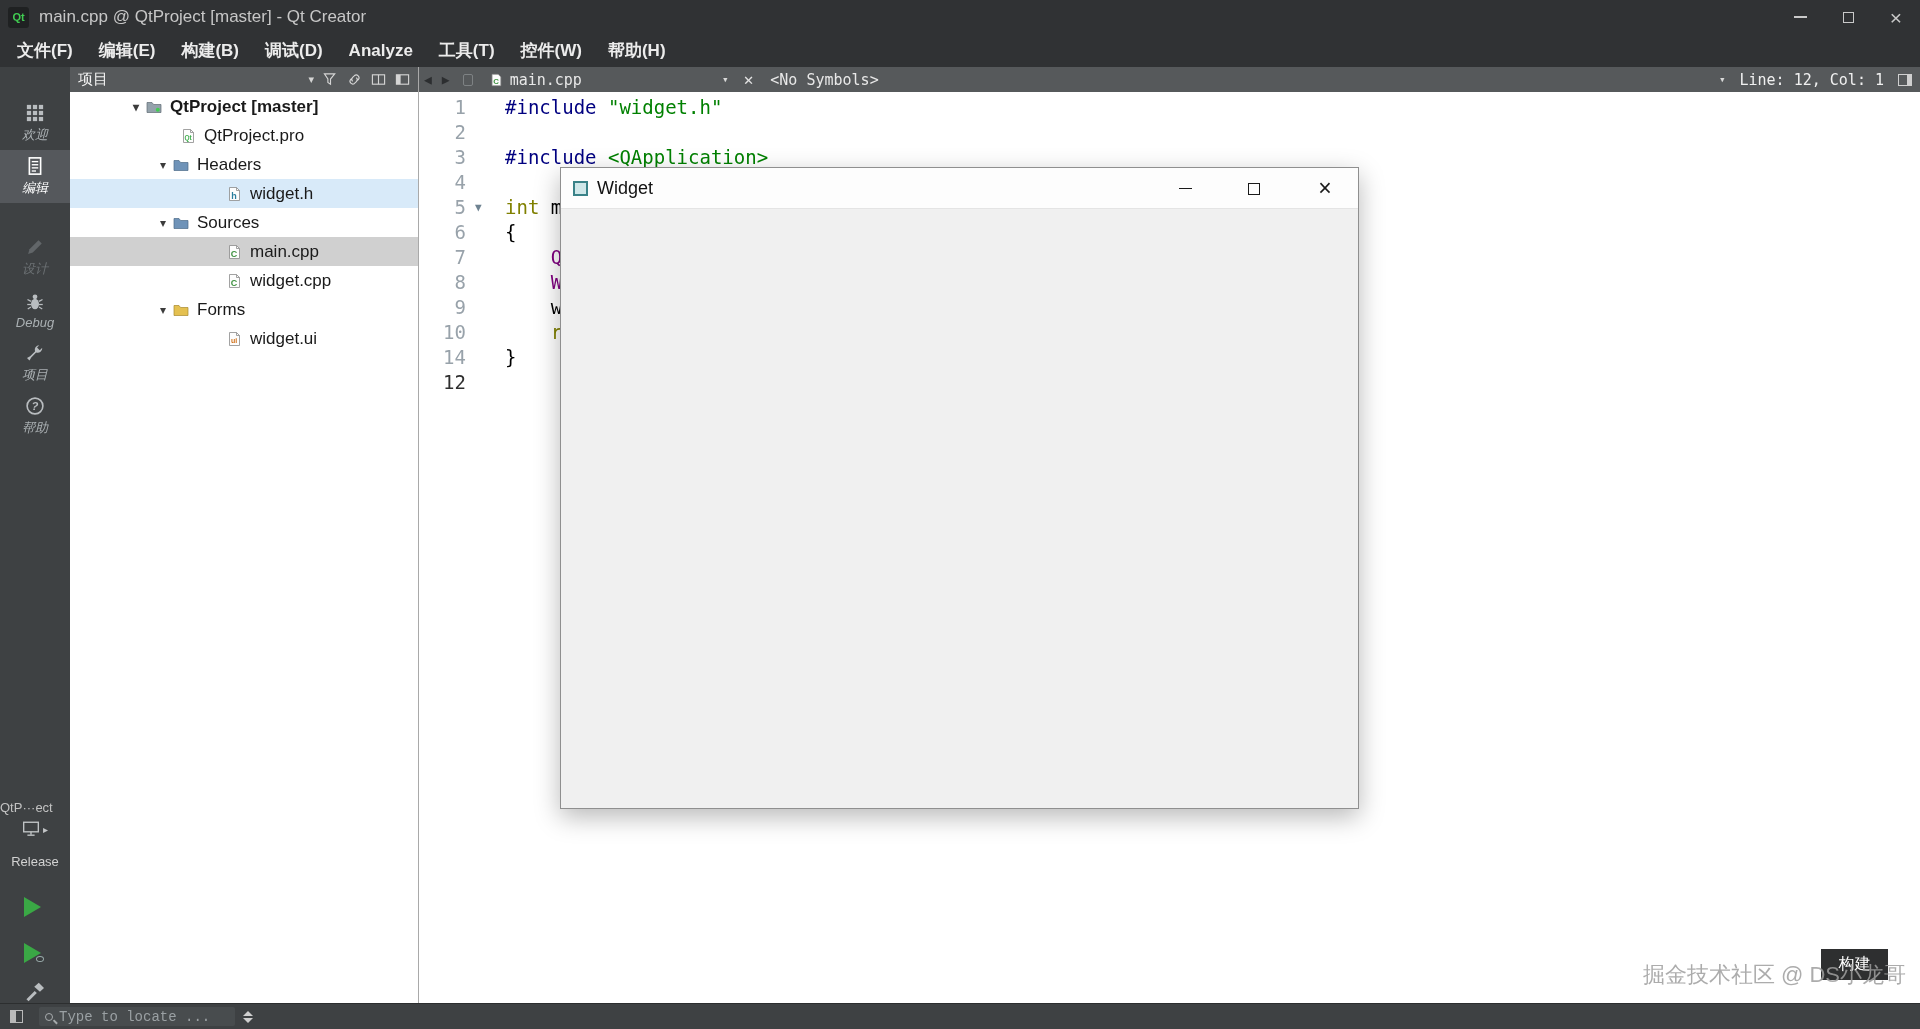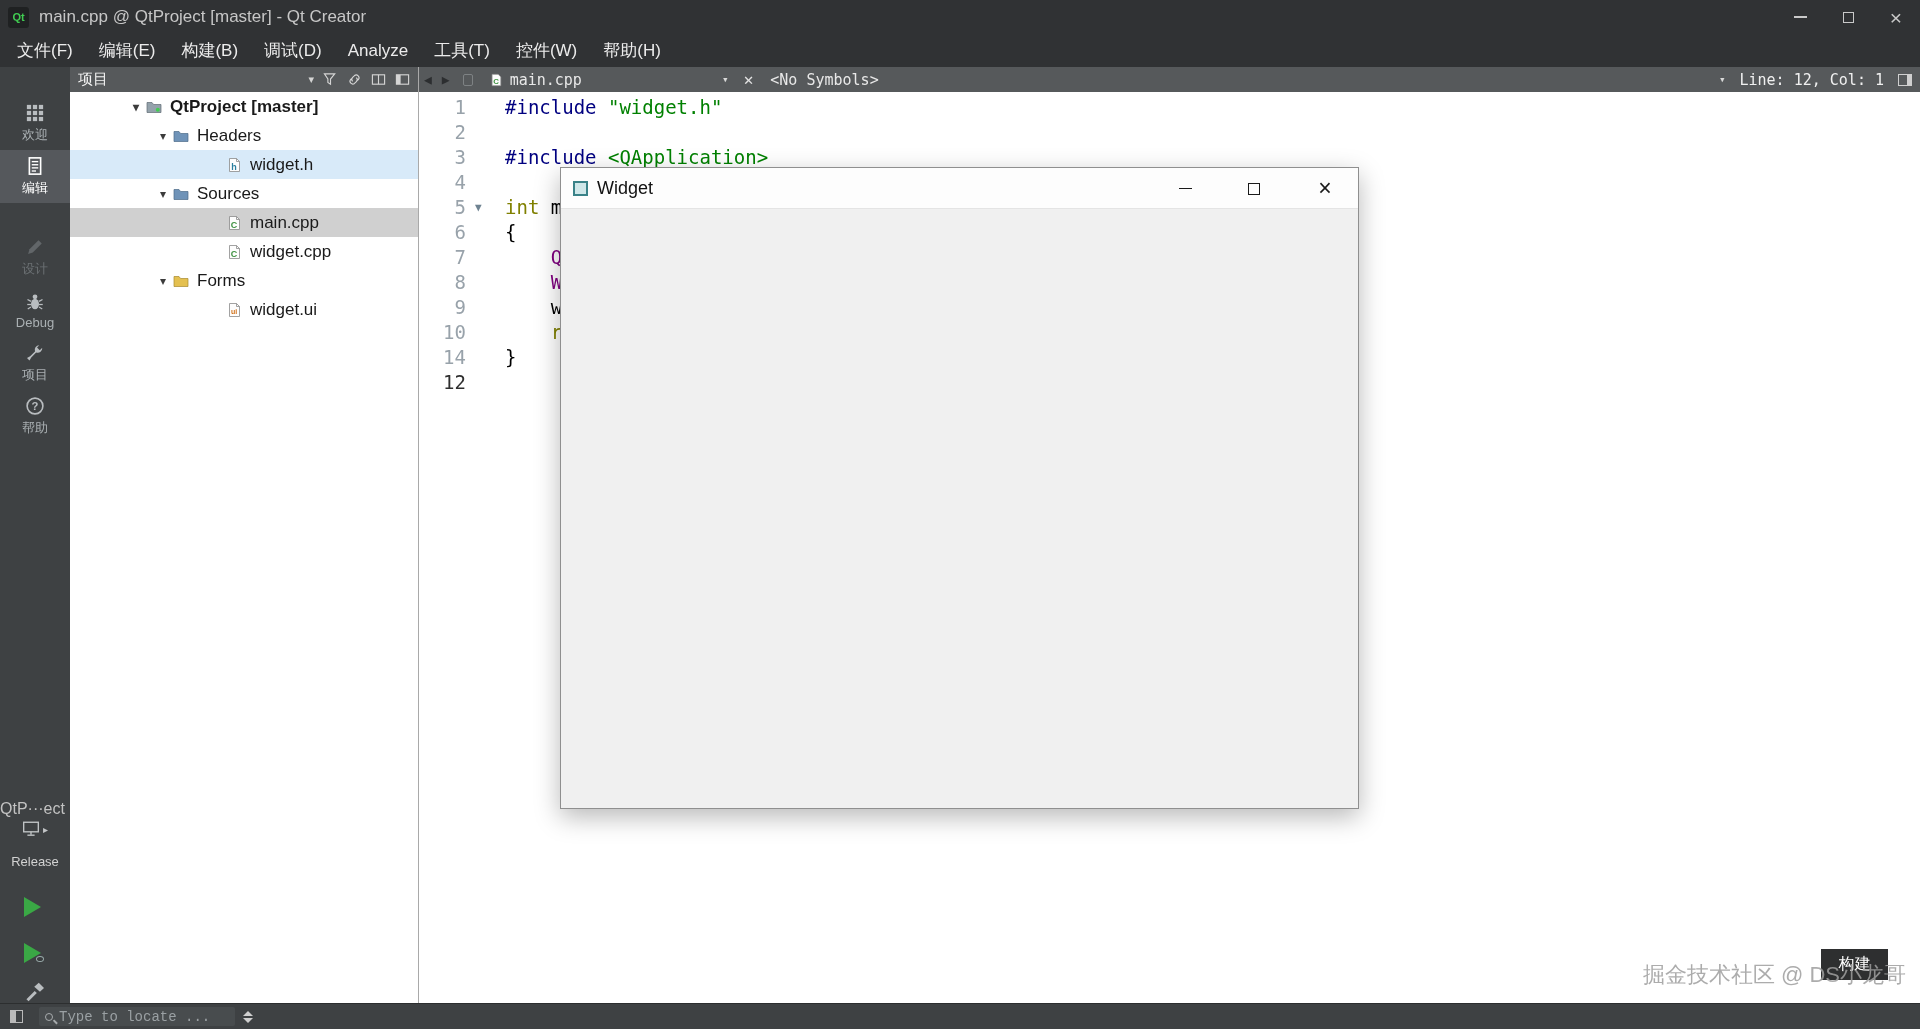--- a/index.html
+++ b/index.html
@@ -23,39 +23,39 @@
   .wbtn { width:48px; height:34px; display:flex; align-items:center; justify-content:center; color:#c9c9c9; }
   .wbtn .min-glyph { width:13px; height:2px; background:#c9c9c9; display:block; }
   .wbtn .max-glyph { width:11px; height:11px; border:1.5px solid #c9c9c9; display:block; }
   .wbtn .close-glyph { font-size:21px; line-height:21px; }
   
   .menubar {
     position:absolute; left:0; top:34px; right:0; height:33px;
     background:#303234; display:flex; align-items:center; padding-left:4px;
     color:#ececec; font-size:17px;
   }
-  .menu-item { padding:0 13px; line-height:33px; }
+  .menu-item { padding:0 13px; line-height:33px;font-weight:bold; }
   
   .modebar {
     position:absolute; left:0; top:67px; width:70px; bottom:26px;
     background:#3e4143;
   }
   .mode-item {
     width:70px; height:53px; display:flex; flex-direction:column;
     align-items:center; justify-content:center; gap:3px;
-    color:#aab0b3; font-size:13px;
+    color:#aab0b3; font-size:13px;font-style:italic;
   }
   .mode-item svg { color:#b9bdc0; }
   .mode-item.active { background:#55585c; color:#ffffff; }
   .mode-item.active svg { color:#ffffff; }
   .mode-item.disabled { color:#6b7073;margin-top:28px; }
   .mode-item.disabled svg { color:#6b7073; opacity:.8; }
   .mode-stack { position:absolute; top:30px; left:0; }
   .mode-bottom { position:absolute; bottom:0; left:0; width:70px; height:205px; }
-  .kit-label { position:absolute; top:2px; width:48px; text-align:center; font-size:16px; color:#c2c2c2; }
+  .kit-label { position:absolute; top:2px; width:48px; text-align:center; font-size:13px; color:#c2c2c2; }
   .kit-icon  { position:absolute; top:22px; width:70px; display:flex; justify-content:center; align-items:center; gap:3px; color:#c2c5c7; }
   .kit-arrow { font-size:10px; color:#c2c5c7; }
   .release-label { position:absolute; top:56px; width:70px; text-align:center; font-size:13px; color:#d2d2d2; }
   .run-btn { position:absolute; top:99px; left:24px; width:0; height:0;
     border-left:17px solid var(--run-green); border-top:10px solid transparent; border-bottom:10px solid transparent; }
   .debug-btn { position:absolute; top:145px; left:24px; width:0; height:0;
     border-left:17px solid var(--run-green); border-top:10px solid transparent; border-bottom:10px solid transparent; }
   .debug-bug { position:absolute; top:158px; left:36px; width:8px; height:6px; border-radius:50%; background:#3a3d3f; border:1px solid #9aa; }
   .build-btn { position:absolute; top:182px; left:23px; color:#b9bdc0; }
   
@@ -311,20 +311,30 @@
       <div class="trow l0">
         <span class="chev">▾</span>
         <span class="ficon">
           <svg width="16" height="16" viewBox="0 0 16 16">
               <path d="M1 3.5h5l1.6 2H15v8H1z" fill="#94a2ab" stroke="#5f6a72" stroke-width=".7"></path>
               <circle cx="11.8" cy="10.8" r="2" fill="#41cd52"></circle>
             </svg>
         </span>
         <span class="tlabel">QtProject [master]</span>
       </div>
+      <div class="trow l1" style="padding-left:110px;">
+        <span class="ficon">
+          <svg width="16" height="16" viewBox="0 0 16 16">
+              <path d="M3.5 1.5h7l3 3v10h-10z" fill="#fdfdfd" stroke="#8a8a8a" stroke-width=".8"></path>
+              <path d="M10.5 1.5v3h3" fill="none" stroke="#8a8a8a" stroke-width=".8"></path>
+              <text x="8" y="12" text-anchor="middle" font-size="6.5" font-weight="bold" fill="#3fae4d" font-family="sans-serif">Qt</text>
+            </svg>
+        </span>
+        <span class="tlabel">QtProject.pro</span>
+      </div>
       <div class="trow l1">
         <span class="chev">▾</span>
         <span class="ficon">
           <svg width="16" height="16" viewBox="0 0 16 16">
               <path d="M1 3.5h5l1.6 2H15v8H1z" fill="#6f93b8" stroke="#4c6a88" stroke-width=".7"></path>
             </svg>
         </span>
         <span class="tlabel">Headers</span>
       </div>
       <div class="trow l2 sel-blue">

